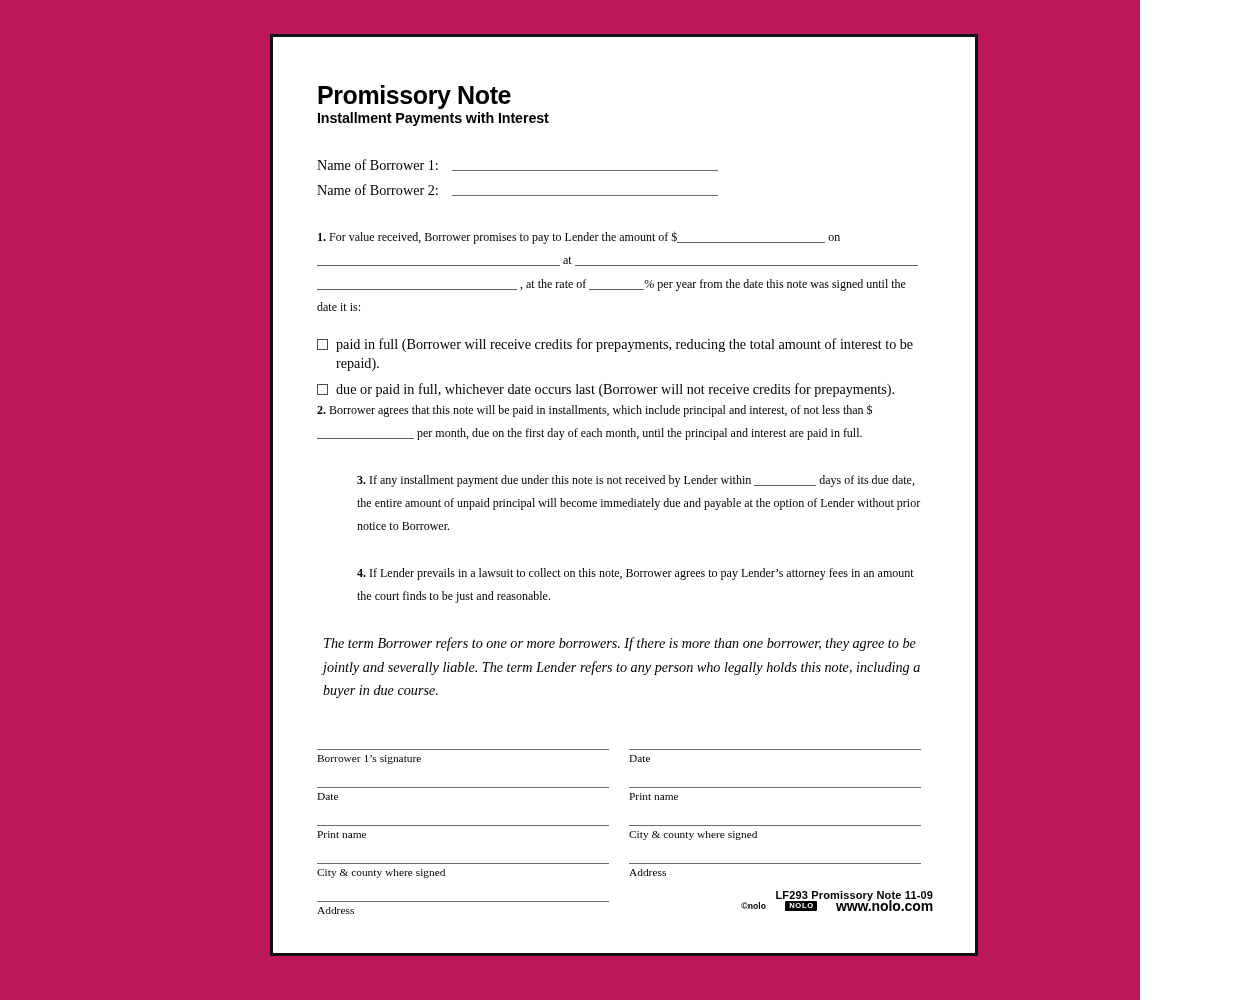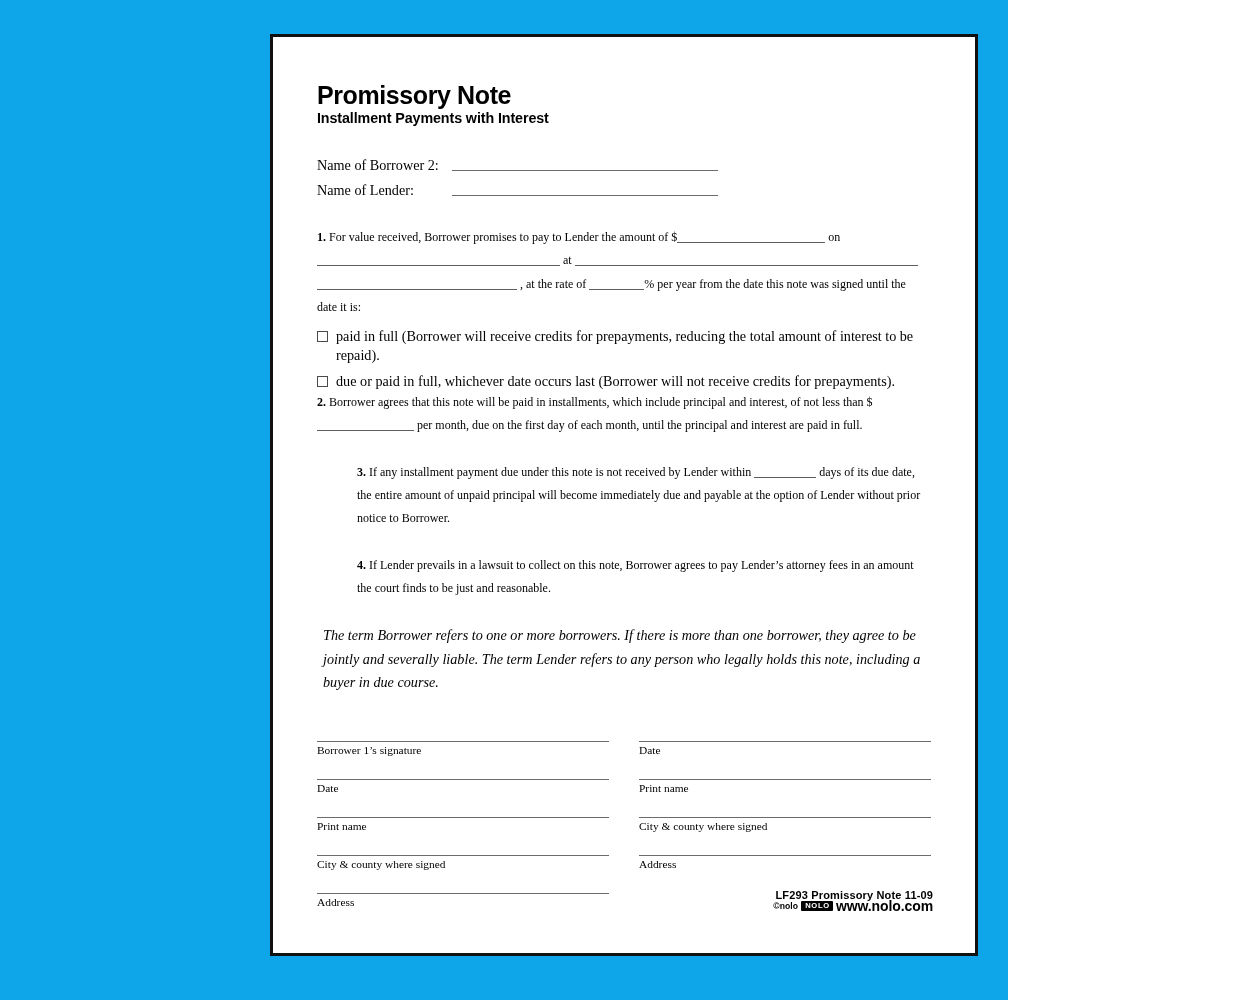--- a/index.html
+++ b/index.html
@@ -11,23 +11,23 @@
   body {
     width: 1250px;
     height: 1000px;
     font-family: "Liberation Serif", serif;
     color: #000000;
     overflow: hidden;
   }
 
   .canvas {
     position: relative;
-    width: 1008px;
+    width: 1140px;
     height: 1000px;
-    background: #0ea5e9;
+    background: #be185d;
   }
 
   
   .sheet {
     position: absolute;
     left: 270px;
     top: 34px;
     width: 708px;
     height: 922px;
     background: #ffffff;
@@ -105,21 +105,21 @@
   }
   .b-amount { width: 148px; }
   .b-longA  { width: 243px; }
   .b-longB  { width: 343px; }
   .b-longC  { width: 200px; }
   .b-rate   { width: 55px; }
   .b-month  { width: 97px; }
   .b-days   { width: 62px; }
 
   
-  .opts { margin-top: 8px; font-family: Liberation Serif, serif; }
+  .opts { margin-top: 16px; font-family: Liberation Serif, serif; }
   .opt-row {
     display: flex;
     align-items: flex-start;
     margin-top: 7px;
   }
   .checkbox {
     flex: 0 0 auto;
     width: 11px;
     height: 11px;
     border: 1px solid #4a4a4a;
@@ -138,21 +138,21 @@
     font-size: 14.2px;
     line-height: 23.3px;
     font-style: italic;
     margin: 24px 0 0 6px;
   }
 
   
   .sig-area {
     margin-top: 47px;
     display: flex;
-    gap: 10px;
+    gap: 0;
   }
   .sig-col {
     width: 292px;
     flex: 0 0 292px;
   }
   .sig-col.right { margin-left: 20px; }
 
   .sig-row { height: 38px; position: relative; }
   .sig-rule {
     height: 1px;
@@ -177,21 +177,21 @@
     font-size: 11px;
     font-weight: bold;
     letter-spacing: 0.15px;
     line-height: 10px;
     white-space: nowrap;
   }
   .footer-line2 {
     display: flex;
     align-items: center;
     justify-content: flex-end;
-    gap: 3px;
+    gap: 19px;
     line-height: 10px;
     margin-top: 1px;
     white-space: nowrap;
   }
   .footer-copy {
     font-size: 8.6px;
     font-weight: bold;
     letter-spacing: 0.1px;
   }
   .nolo-badge {
@@ -217,25 +217,25 @@
 <div class="canvas">
 
   <div class="sheet">
     <div class="inner">
 
       <h1 class="doc-title">Promissory Note</h1>
       <h2 class="doc-subtitle">Installment Payments with Interest</h2>
 
       <div class="name-fields">
         <div class="name-row">
+          <span class="name-label">Name of Borrower 1:</span>
+          <span class="name-rule"></span>
+        </div>
+        <div class="name-row">
           <span class="name-label">Name of Borrower 2:</span>
-          <span class="name-rule"></span>
-        </div>
-        <div class="name-row">
-          <span class="name-label">Name of Lender:</span>
           <span class="name-rule"></span>
         </div>
       </div>
 
       <div class="body-block">
 
         <p class="clause">
           <span class="num">1.</span><span> For value received, Borrower promises to pay to Lender the amount of $</span><span class="blank b-amount"></span><span> on </span><br>
           <span class="blank b-longA"></span><span> at </span><span class="blank b-longB"></span><br>
           <span class="blank b-longC"></span><span> , at the rate of </span><span class="blank b-rate"></span><span>% per year from the date this note was signed until the date it is:</span>

